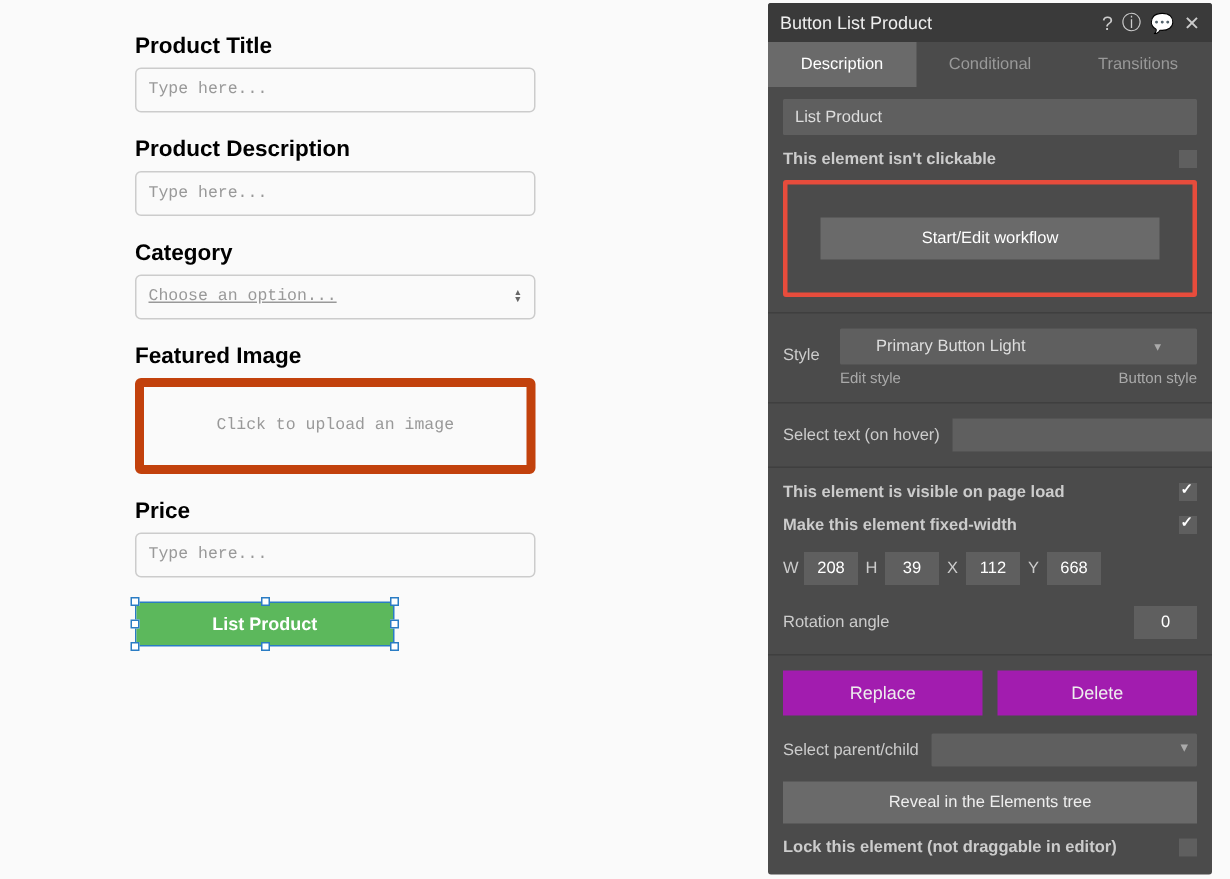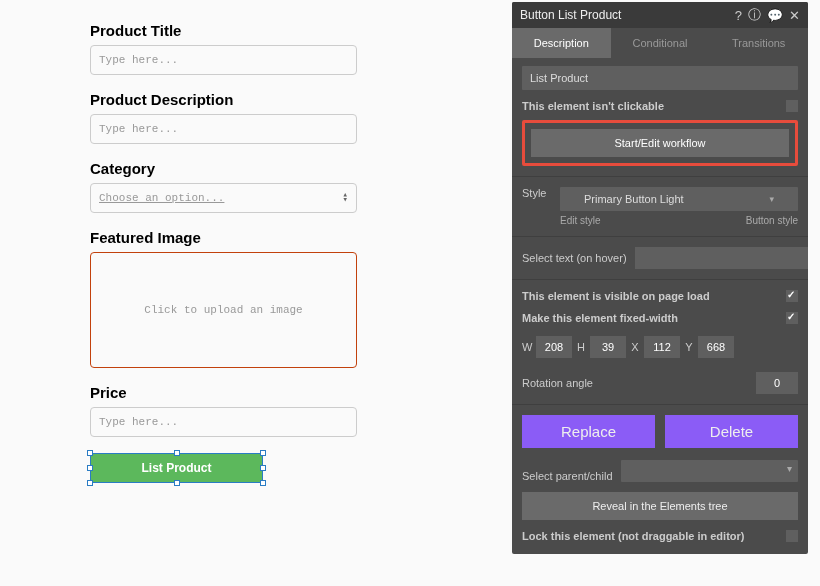--- a/index.html
+++ b/index.html
@@ -56,22 +56,22 @@
     position: absolute;
     right: 8px;
     top: 50%;
     transform: translateY(-50%);
     font-size: 9px;
     color: #666;
     line-height: 5px;
   }
   .image-upload {
     width: 267px;
-    height: 116px;
-    border: 1px solid #c2410c;
+    height: 64px;
+    border: 6px solid #c2410c;
     border-radius: 4px;
     display: flex;
     align-items: center;
     justify-content: center;
     font-family: "Courier New", monospace;
     font-size: 11px;
     color: #999;
   }
   .list-button-wrap {
     position: relative;
@@ -162,55 +162,55 @@
     margin-top: 10px;
     font-size: 11px;
     color: #ccc;
     font-weight: bold;
   }
   .insp-row.between { justify-content: space-between; }
   .chk { width:12px; height:12px; background:#5f5f5f; border:none; display:inline-block;}
   .chk.checked::after { content:"✓"; color:#fff; font-size:10px; position:relative; top:-2px; left:1px;}
   .workflow-wrap {
     border: 3px solid #e74c3c;
-    padding: 6px;
+    padding: 22px;
     margin-top: 8px;
     border-radius: 2px;
   }
   .workflow-btn {
     width: 100%;
     background: #6a6a6a;
     color: #fff;
     border: none;
     padding: 8px 0;
     font-size: 11px;
     cursor: pointer;
   }
   .sep { height:1px; background:#3f3f3f; margin: 10px -10px; }
-  .style-row { display:flex; align-items:flex-start; gap:8px; margin-top:10px;}
+  .style-row { display:flex; align-items:flex-end; gap:8px; margin-top:10px;}
   .style-label { color:#ccc; font-size:11px; width:30px;}
   .style-select {
     flex:1; background:#5f5f5f; color:#ddd; font-size:11px;
     padding:6px 24px; position:relative; border-radius:1px;
     display:flex; justify-content:space-between; align-items:center;
   }
   .style-sub { display:flex; justify-content:space-between; font-size:10px; color:#aaa; padding: 4px 0 0 38px;}
   .tooltip-row { display:flex; align-items:center; gap:8px; margin-top:2px;}
   .tooltip-lbl { color:#ccc; font-size:11px; flex:0 0 auto;}
   .tooltip-input { flex:1; background:#5f5f5f; height:22px; border:none;}
   .dims { display:flex; align-items:center; gap:4px; margin-top:12px; font-size:11px;}
   .dim-lbl { color:#ccc; width:10px; text-align:center;}
   .dim-in { width:36px; background:#5f5f5f; border:none; color:#fff; text-align:center; padding:5px 0; font-size:11px;}
   .rot-row { display:flex; justify-content:space-between; align-items:center; margin-top:14px;}
   .btn-row { display:flex; gap:10px; margin-top:4px;}
   .panel-btn {
-    flex:1; background:#8b5cf6; color:#eee; border:none;
-    padding:8px 0; font-size:15px; cursor:pointer;
-  }
-  .parent-row { display:flex; align-items:flex-end; gap:8px; margin-top:12px;}
+    flex:1; background:#a21caf; color:#eee; border:none;
+    padding:8px 0; font-size:12px; cursor:pointer;
+  }
+  .parent-row { display:flex; align-items:center; gap:8px; margin-top:12px;}
   .parent-sel { flex:1; background:#5f5f5f; height:22px; position:relative; border-radius:1px;}
   .parent-sel::after { content:"▾"; position:absolute; right:6px; top:3px; color:#aaa; font-size:10px;}
   .reveal-btn {
     width:100%; background:#6a6a6a; color:#eee; border:none;
     padding:8px 0; font-size:11px; margin-top:10px; cursor:pointer;
   }
   .caret { color:#aaa; font-size:9px; }
 </style>
 </head>
 <body>

